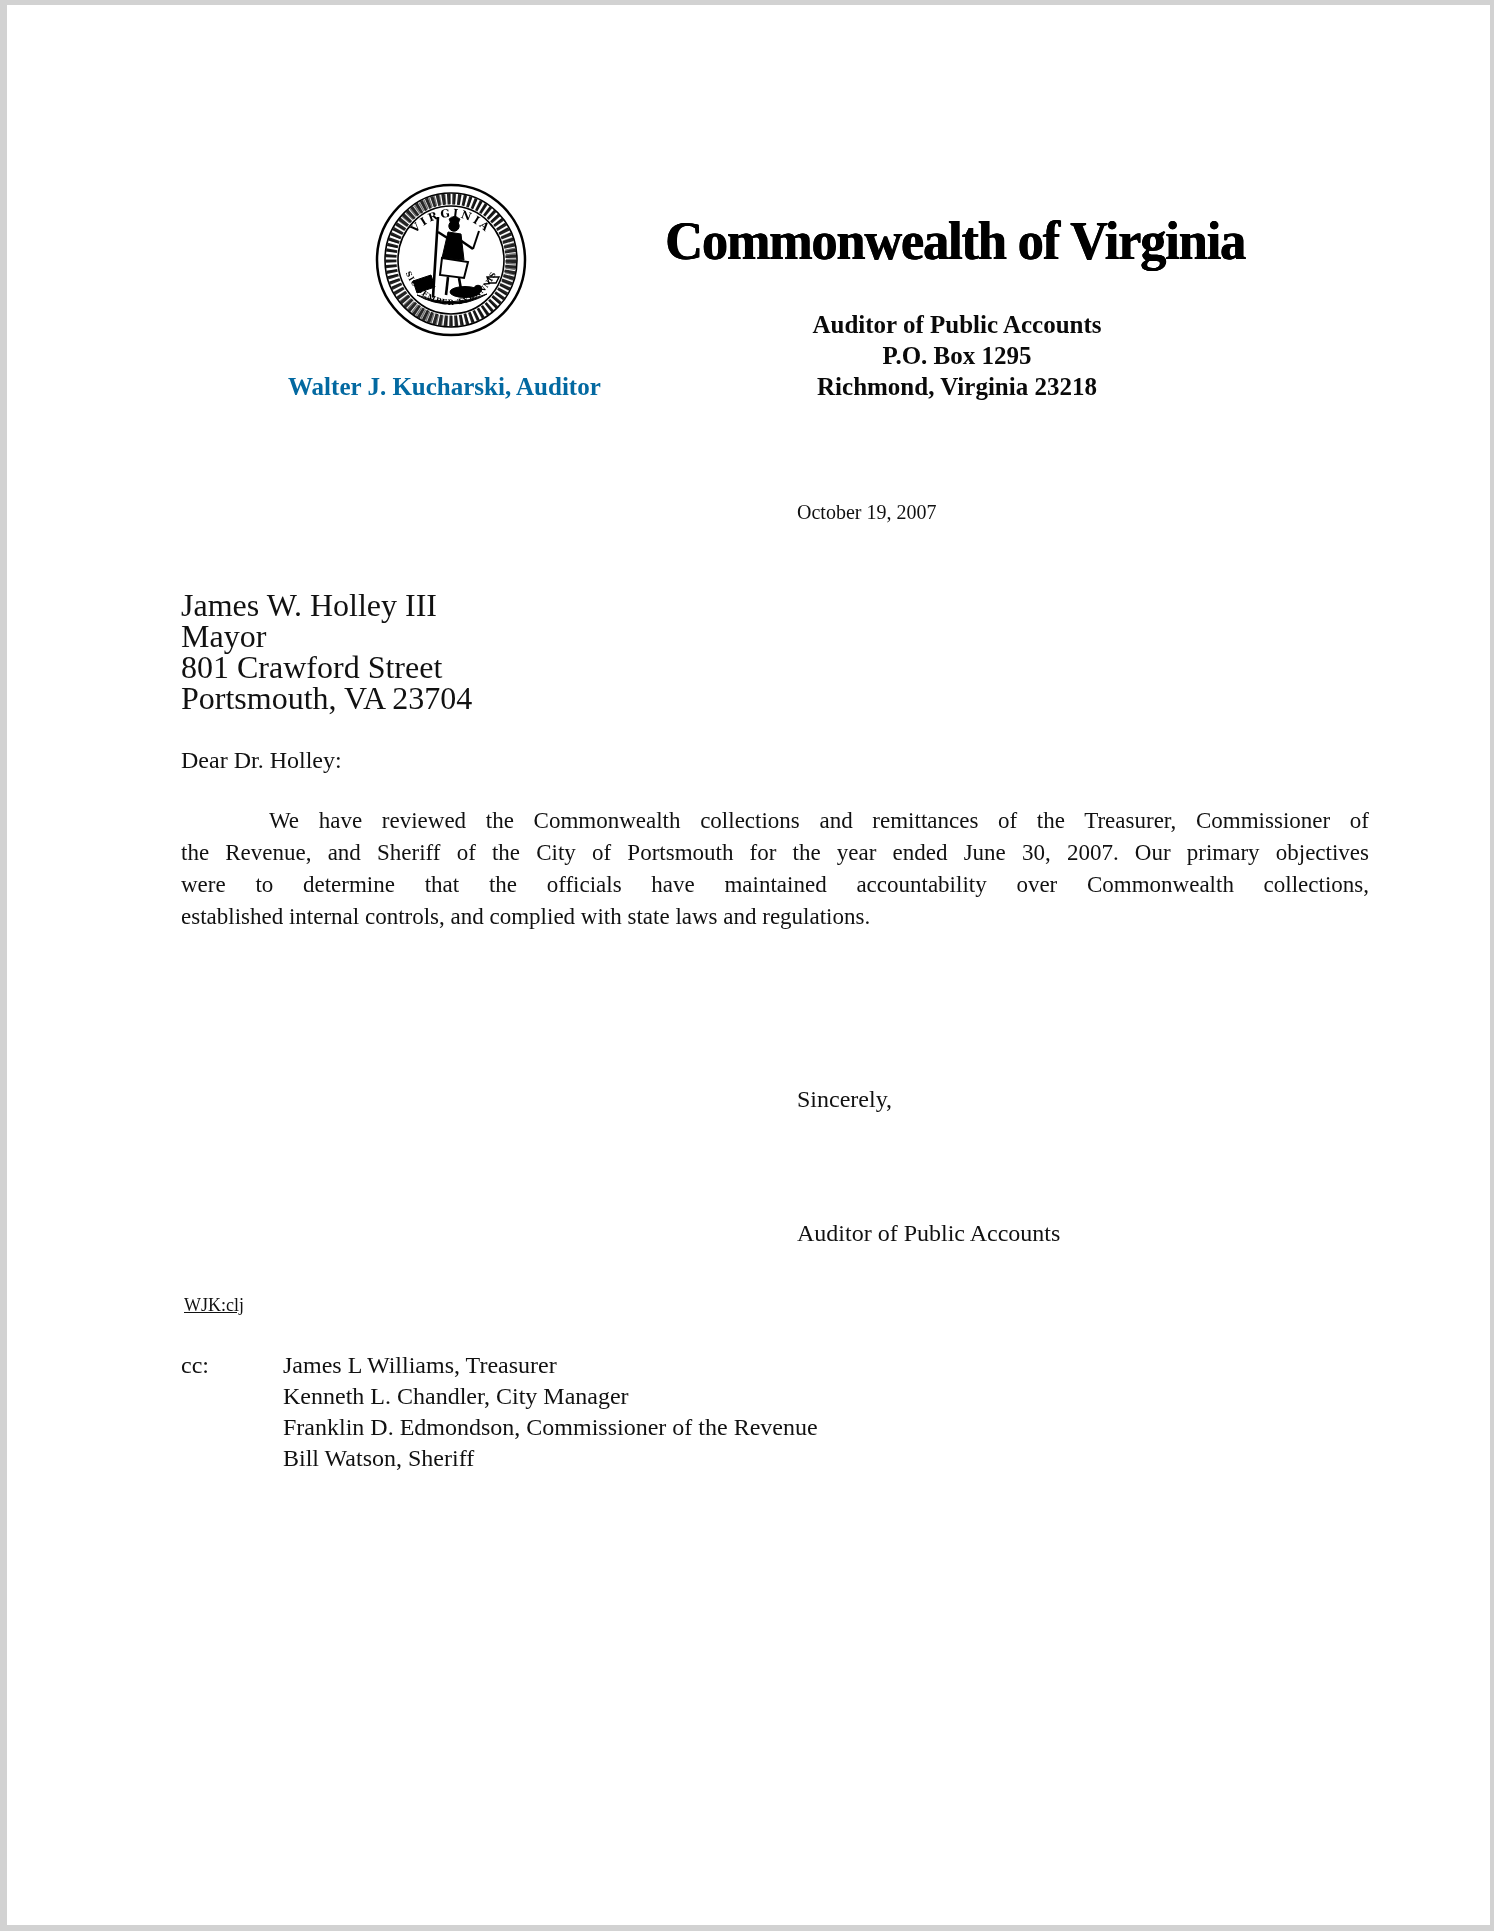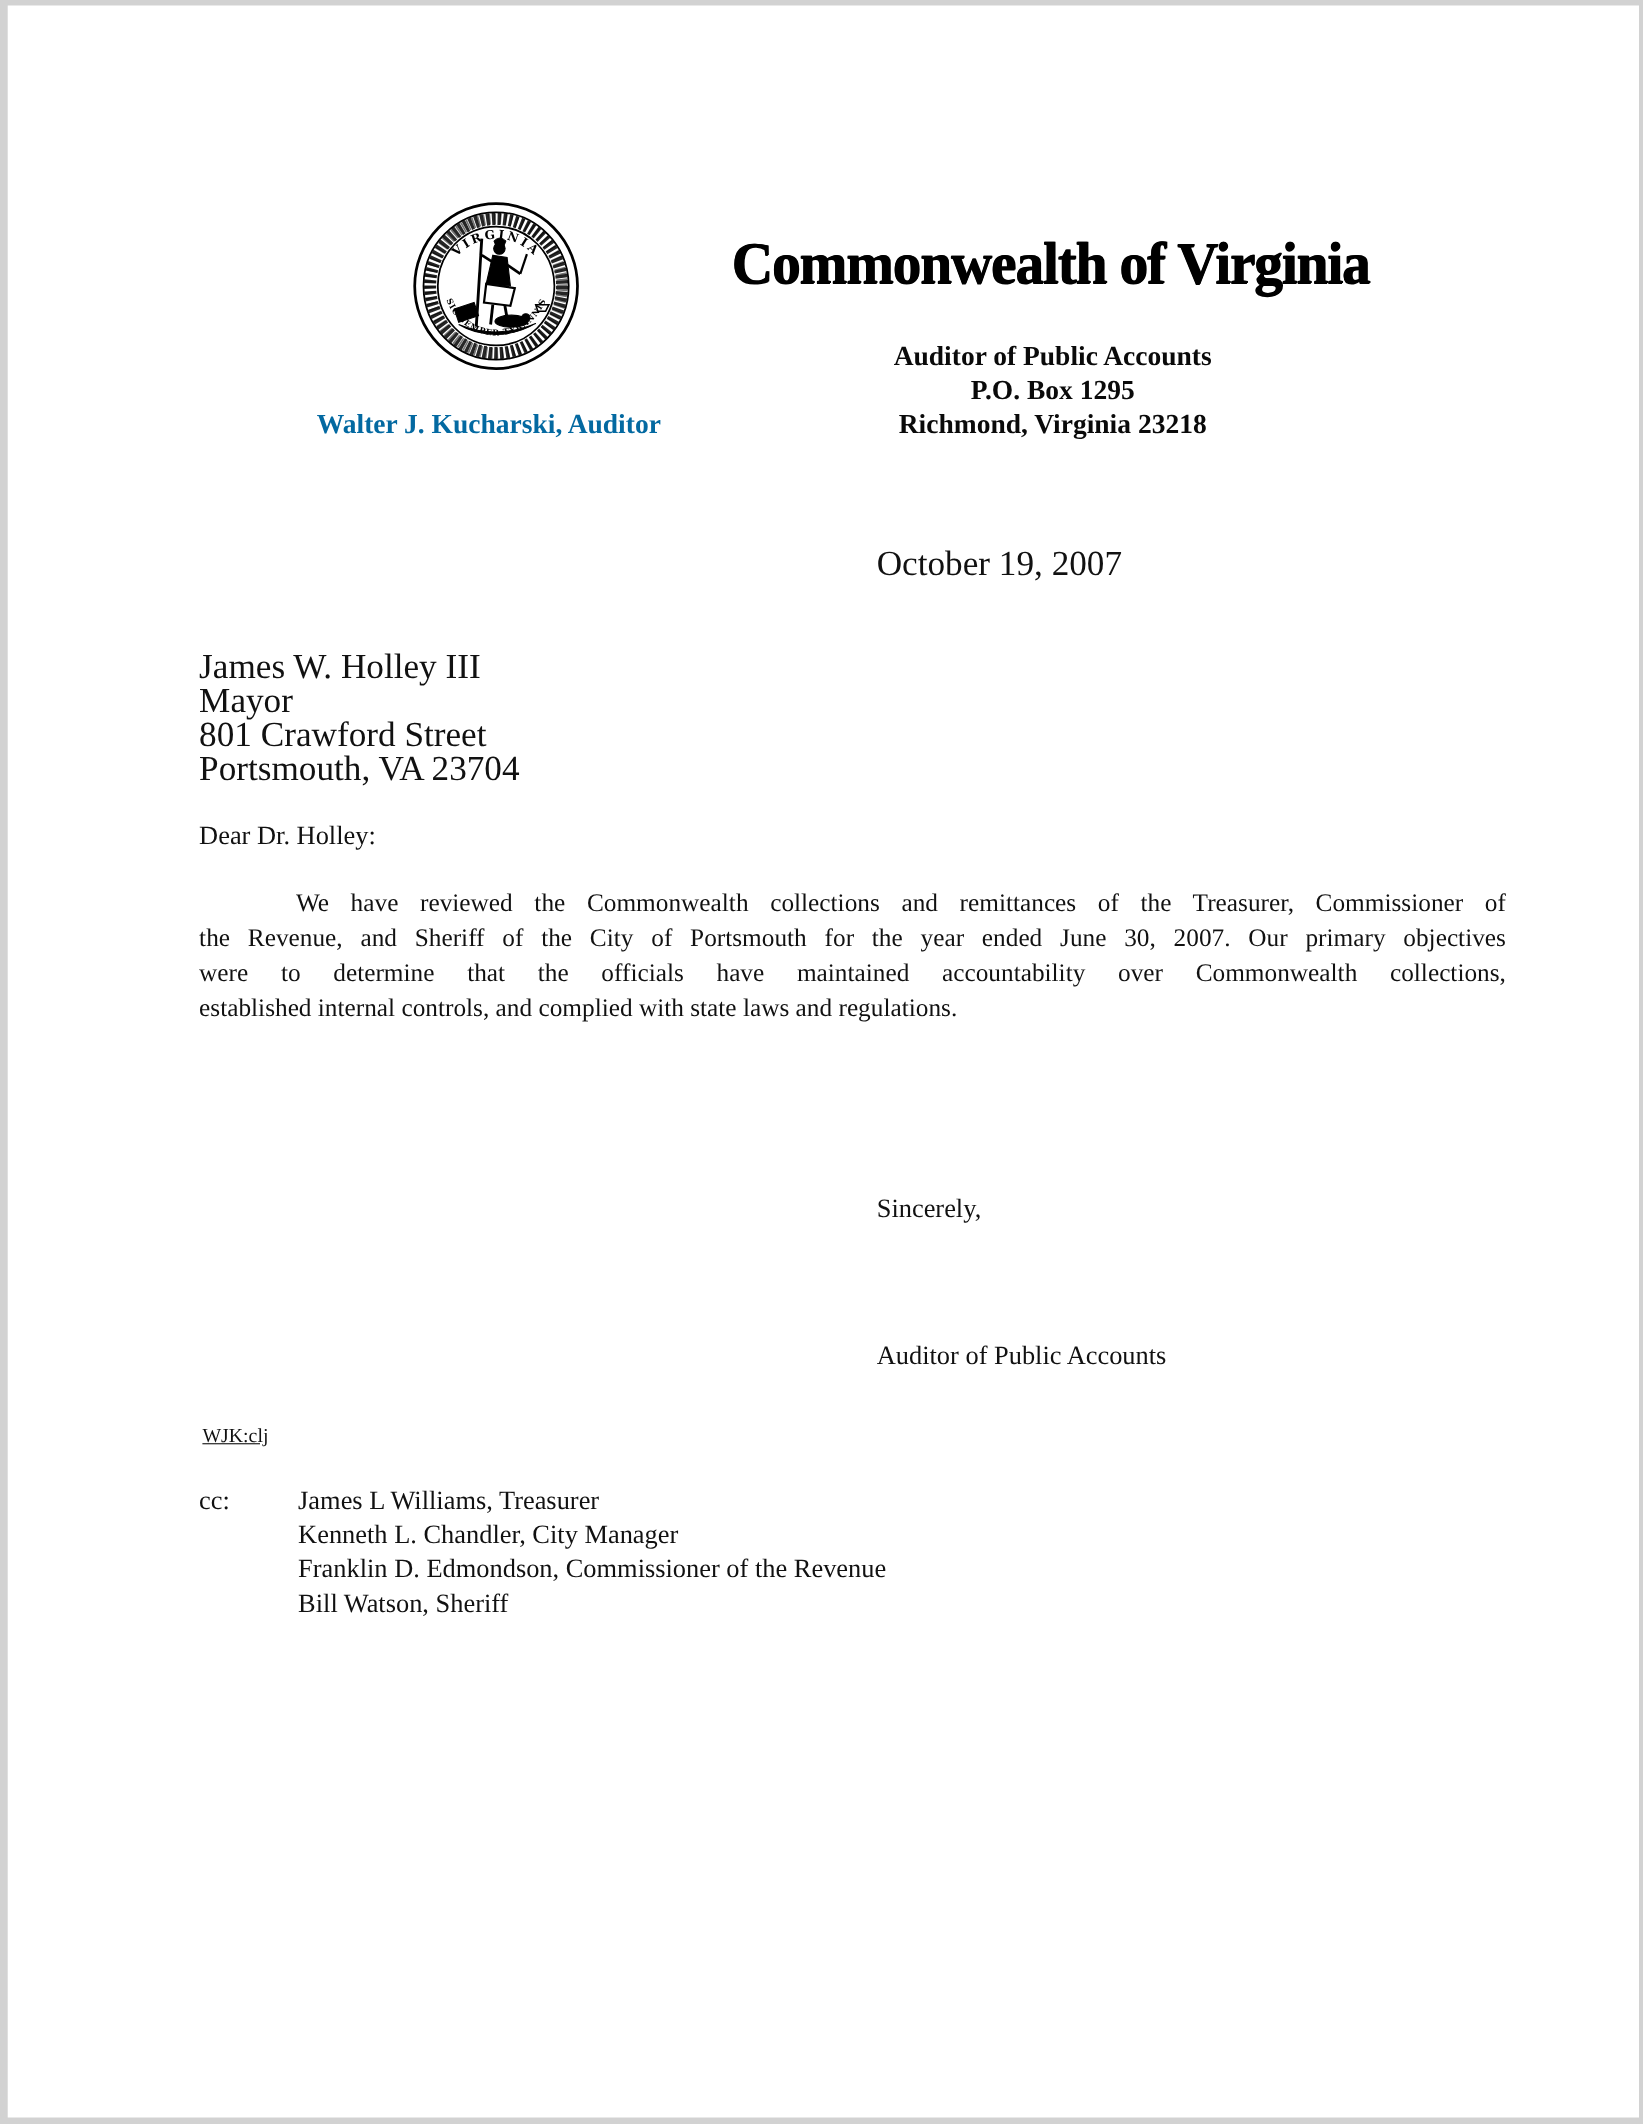--- a/index.html
+++ b/index.html
@@ -45,21 +45,21 @@
   }
   .auditor-name {
     left: 288px; top: 371px;
     font-weight: bold;
     font-size: 25px;
     line-height: 31px;
     color: #0369a1;
   }
 
   
-  .dateline { left: 797px; top: 496px; font-size: 32px; line-height: 32px; }
+  .dateline { left: 797px; top: 496px; font-size: 20px; line-height: 32px; }
 
   .recipient { left: 181px; top: 590px; width: 700px; font-size: 32px; line-height: 31px; }
   .salutation { left: 181px; top: 744px; font-size: 24px; line-height: 32px; }
 
   .para { left: 181px; width: 1188px; font-size: 23px; }
   .para-1 { top: 805px; }
   .para-2 { top: 963px; }
   .pline {
     height: 32px;
     line-height: 32px;
@@ -68,21 +68,21 @@
     text-align-last: justify;
   }
   .pline.indent { padding-left: 88px; }
   .pline.last { text-align: right; text-align-last: left; }
 
   .valediction { left: 797px; top: 1083px; font-size: 24px; line-height: 32px; text-align: right; }
   .signer-title { left: 797px; top: 1217px; font-size: 24px; line-height: 32px; }
 
   .reference { left: 184px; top: 1289px; font-size: 18px; line-height: 32px; text-decoration: underline; }
 
-  .cc-block { left: 181px; top: 1350px; font-size: 24px; line-height: 31px; display: flex; }
+  .cc-block { left: 181px; top: 1350px; font-size: 24px; line-height: 31px; display: flex; gap: 12px; }
   .cc-label { width: 90px; flex: 0 0 90px; }
   .cc-names div { height: 31px; }
 
   .seal-svg text {
     font-family: "DejaVu Serif", serif;
     font-weight: bold;
     fill: #000;
   }
 </style>
 </head>

